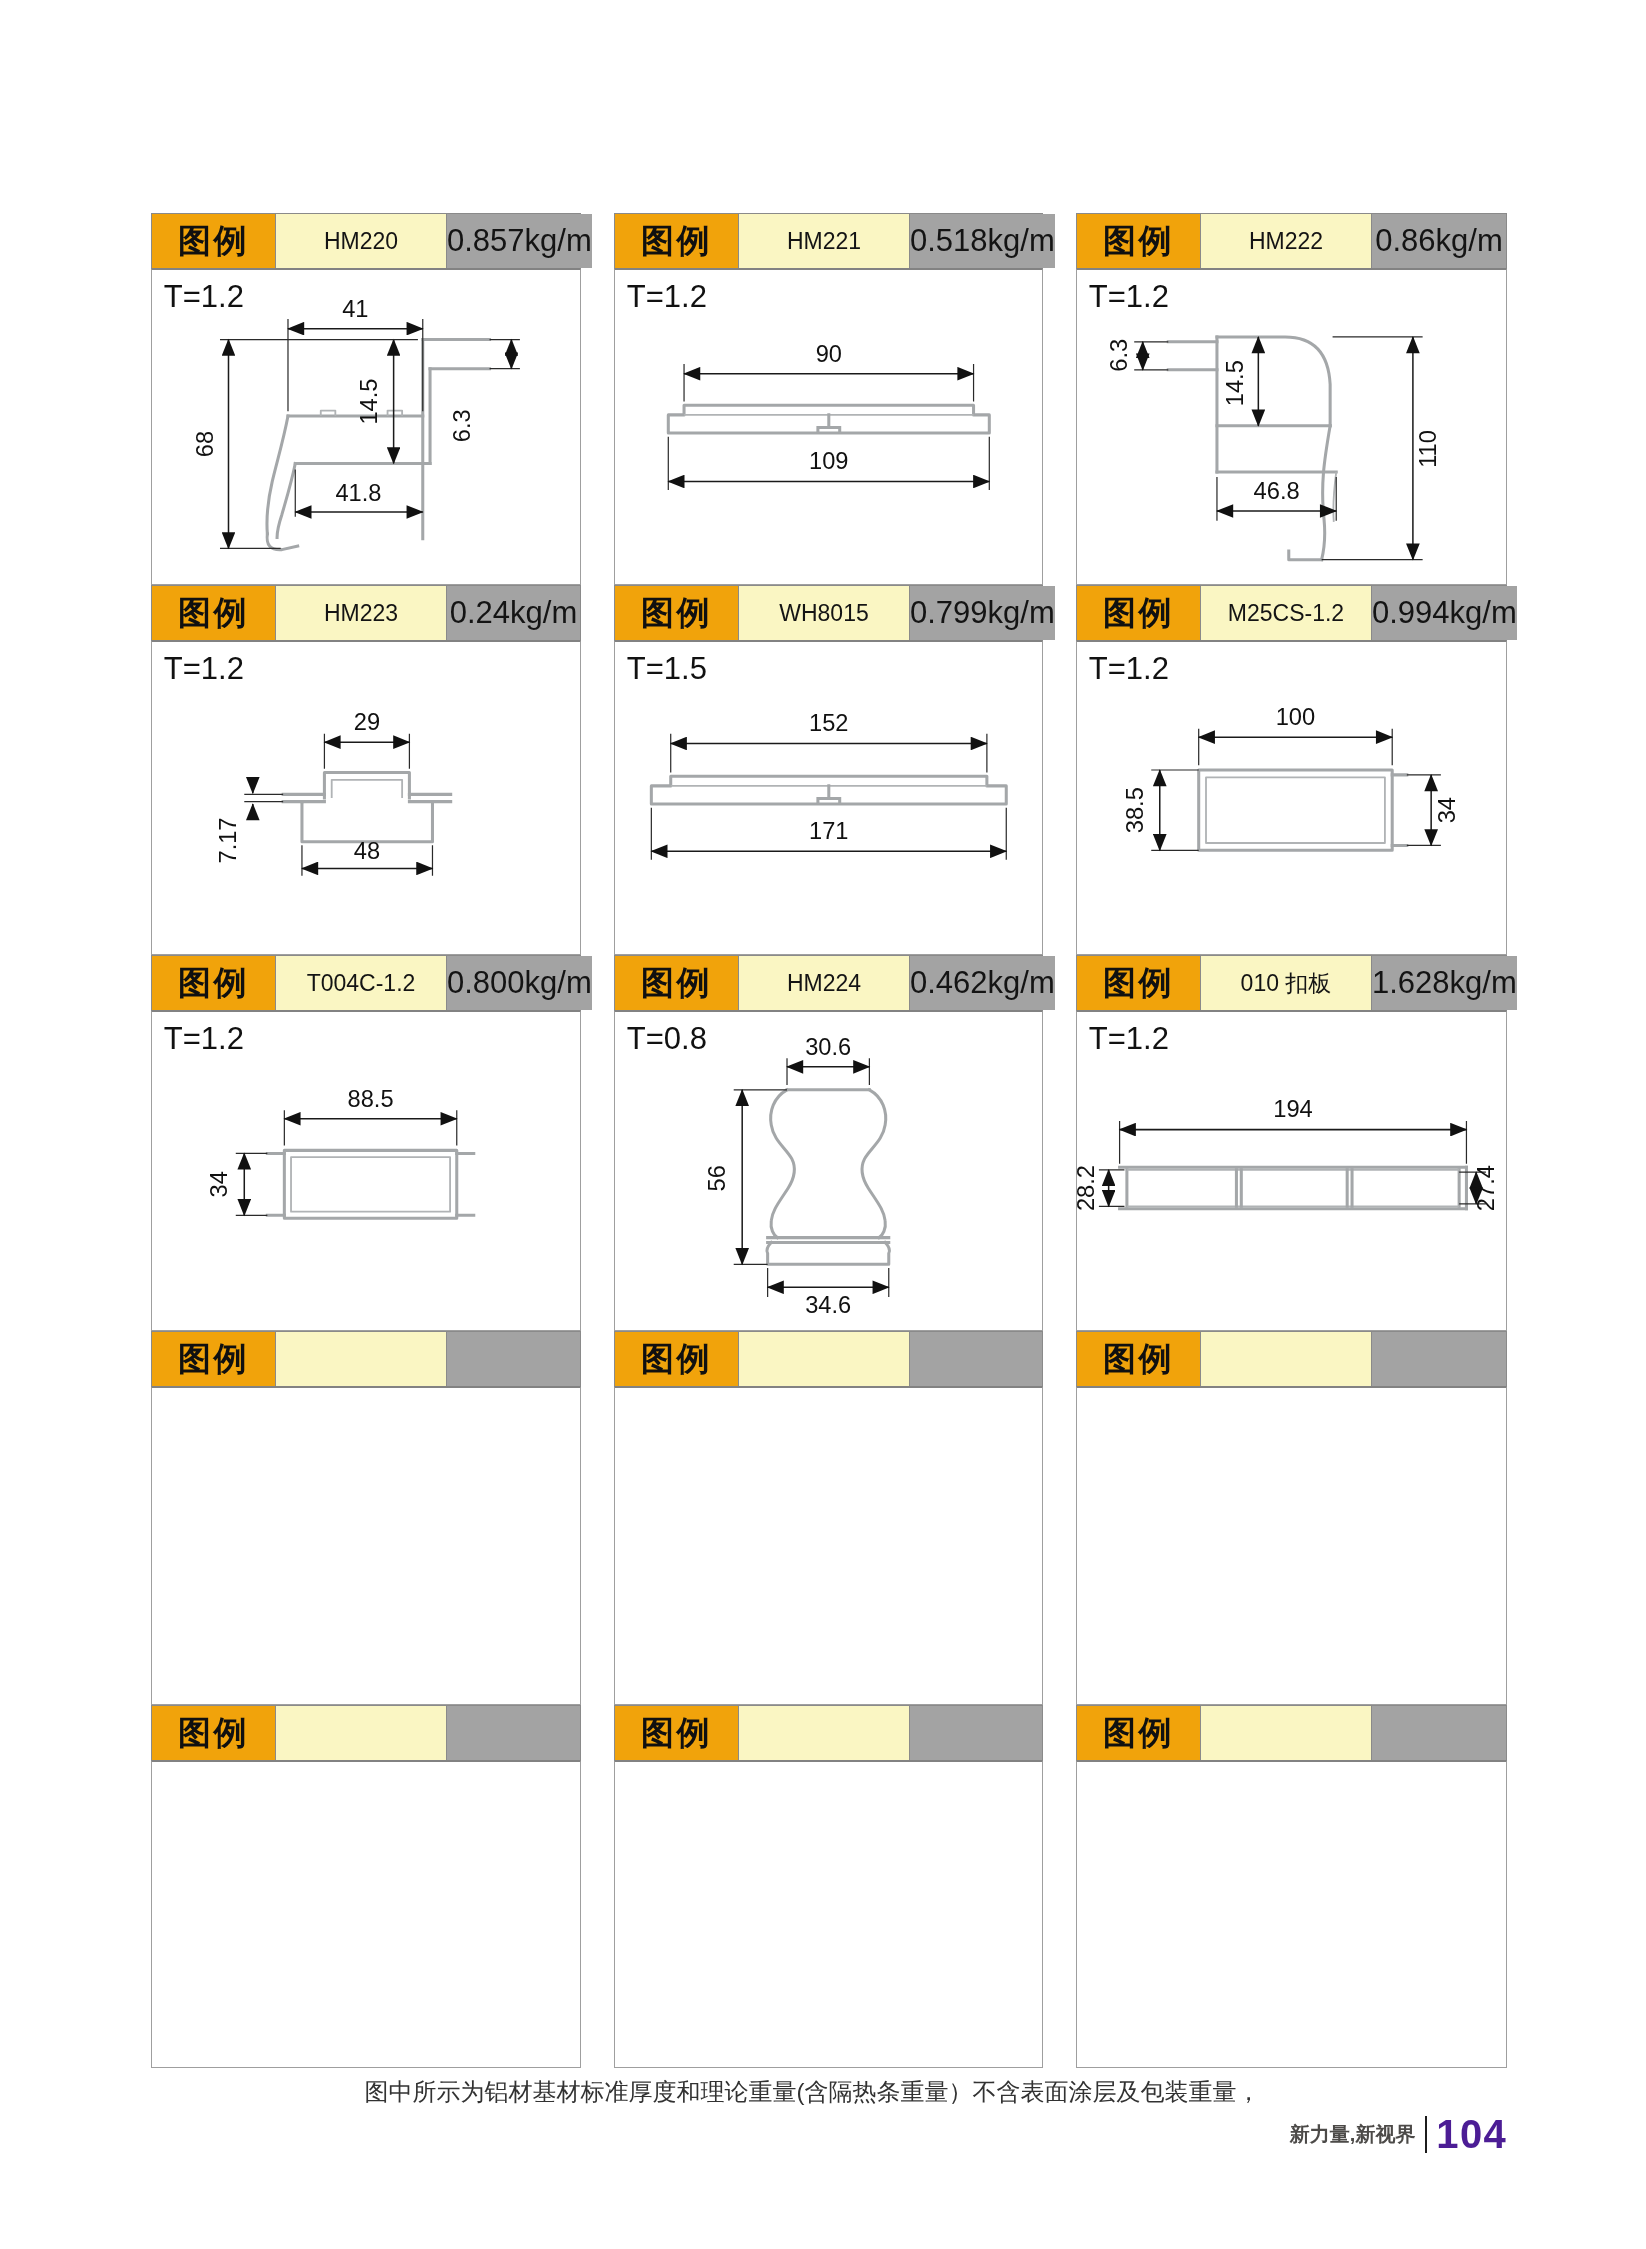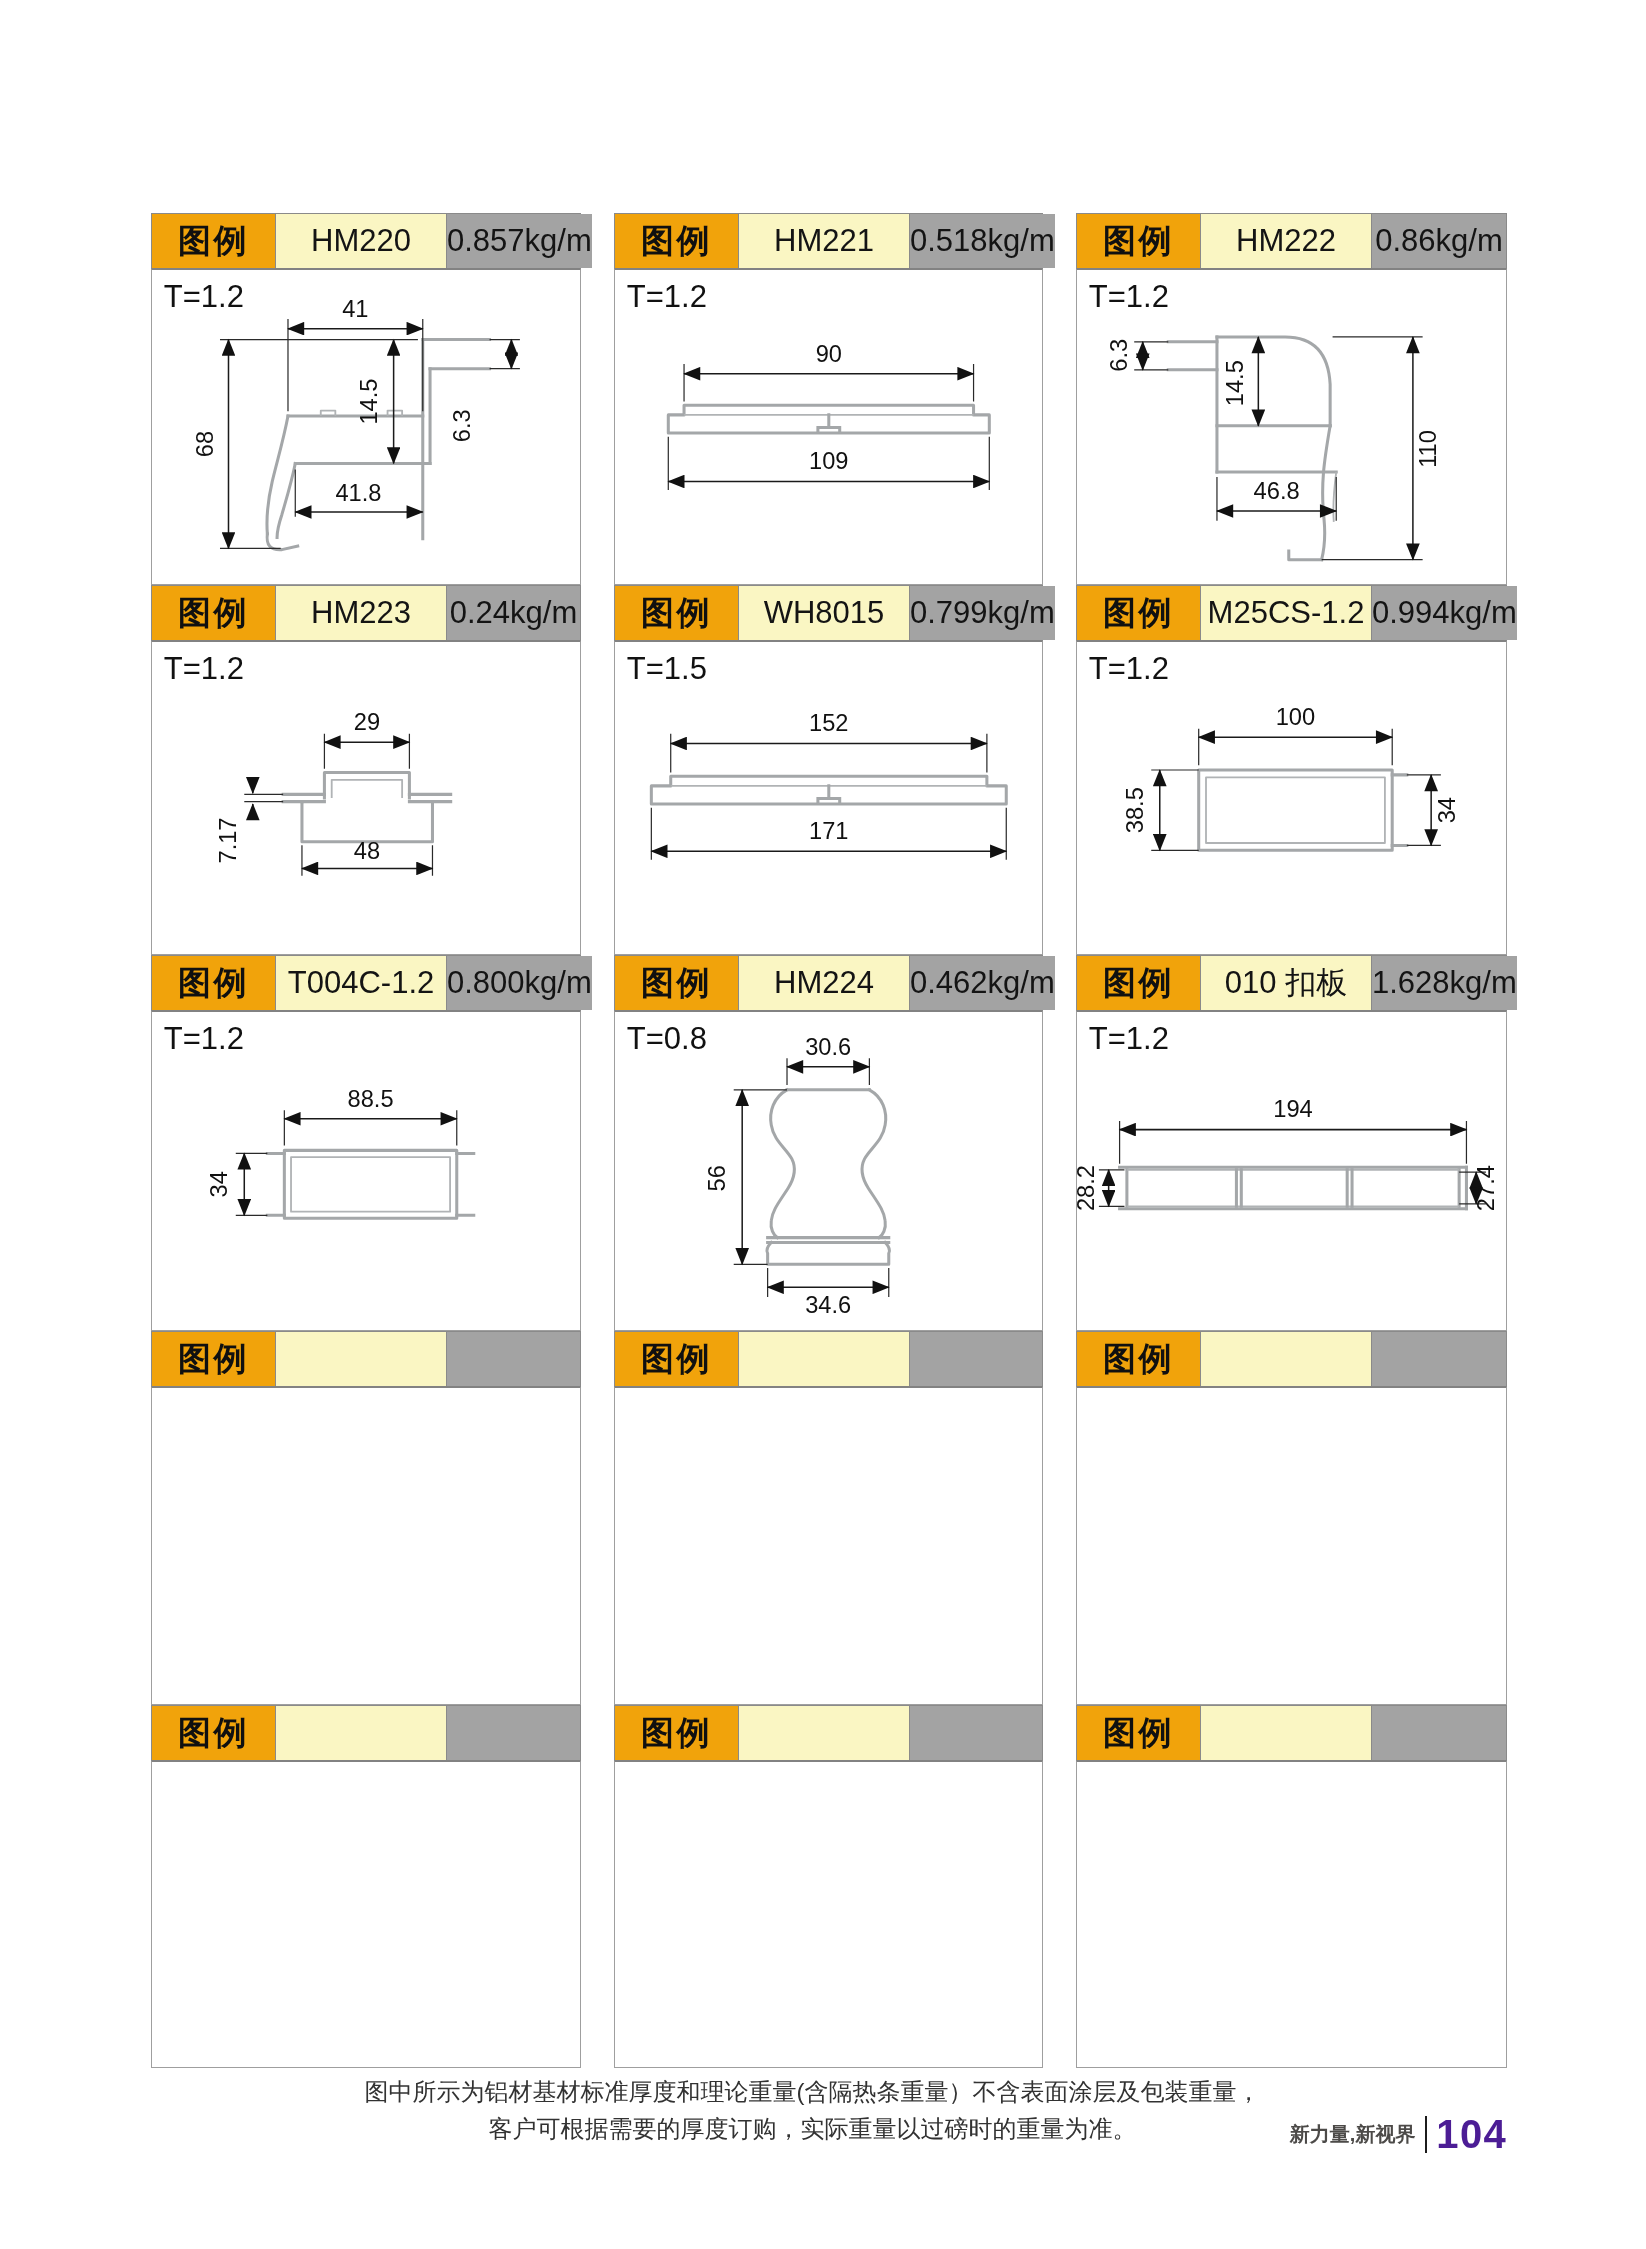--- a/index.html
+++ b/index.html
@@ -32,21 +32,21 @@
     color: #101010;
     font-size: 33px; font-weight: bold;
     display: flex; align-items: center; justify-content: center;
     letter-spacing: 2.6px;
     border-right: 1.3px solid #8a8a8a;
   }
   .hdr .model {
     flex: 0 0 171px;
     background: #FAF6C3;
     color: #141414;
-    font-size: 31px;
+    font-size: 23px;
     display: flex; align-items: center; justify-content: center;
     border-right: 1.3px solid #8a8a8a;
   }
   .hdr .weight {
     flex: 1;
     background: #a3a3a3;
     color: #141414;
     font-size: 31px;
     display: flex; align-items: center; justify-content: center;
   }
@@ -382,21 +382,20 @@
       <div class="model"></div>
       <div class="weight"></div>
     </div>
     <div class="content"></div>
   </div>
 
 </div>
 
 <div class="footer">
   <div>图中所示为铝材基材标准厚度和理论重量(含隔热条重量）不含表面涂层及包装重量，</div>
-  <div>客户可根据需要的厚度订购，实际重量以过磅时的重量为准。</div>
 </div>
 
 <div class="brand">
   <span class="brand-name">新力量,新视界</span>
   <span class="brand-divider"></span>
   <span class="page-number">104</span>
 </div>
 
 
 </body></html>

